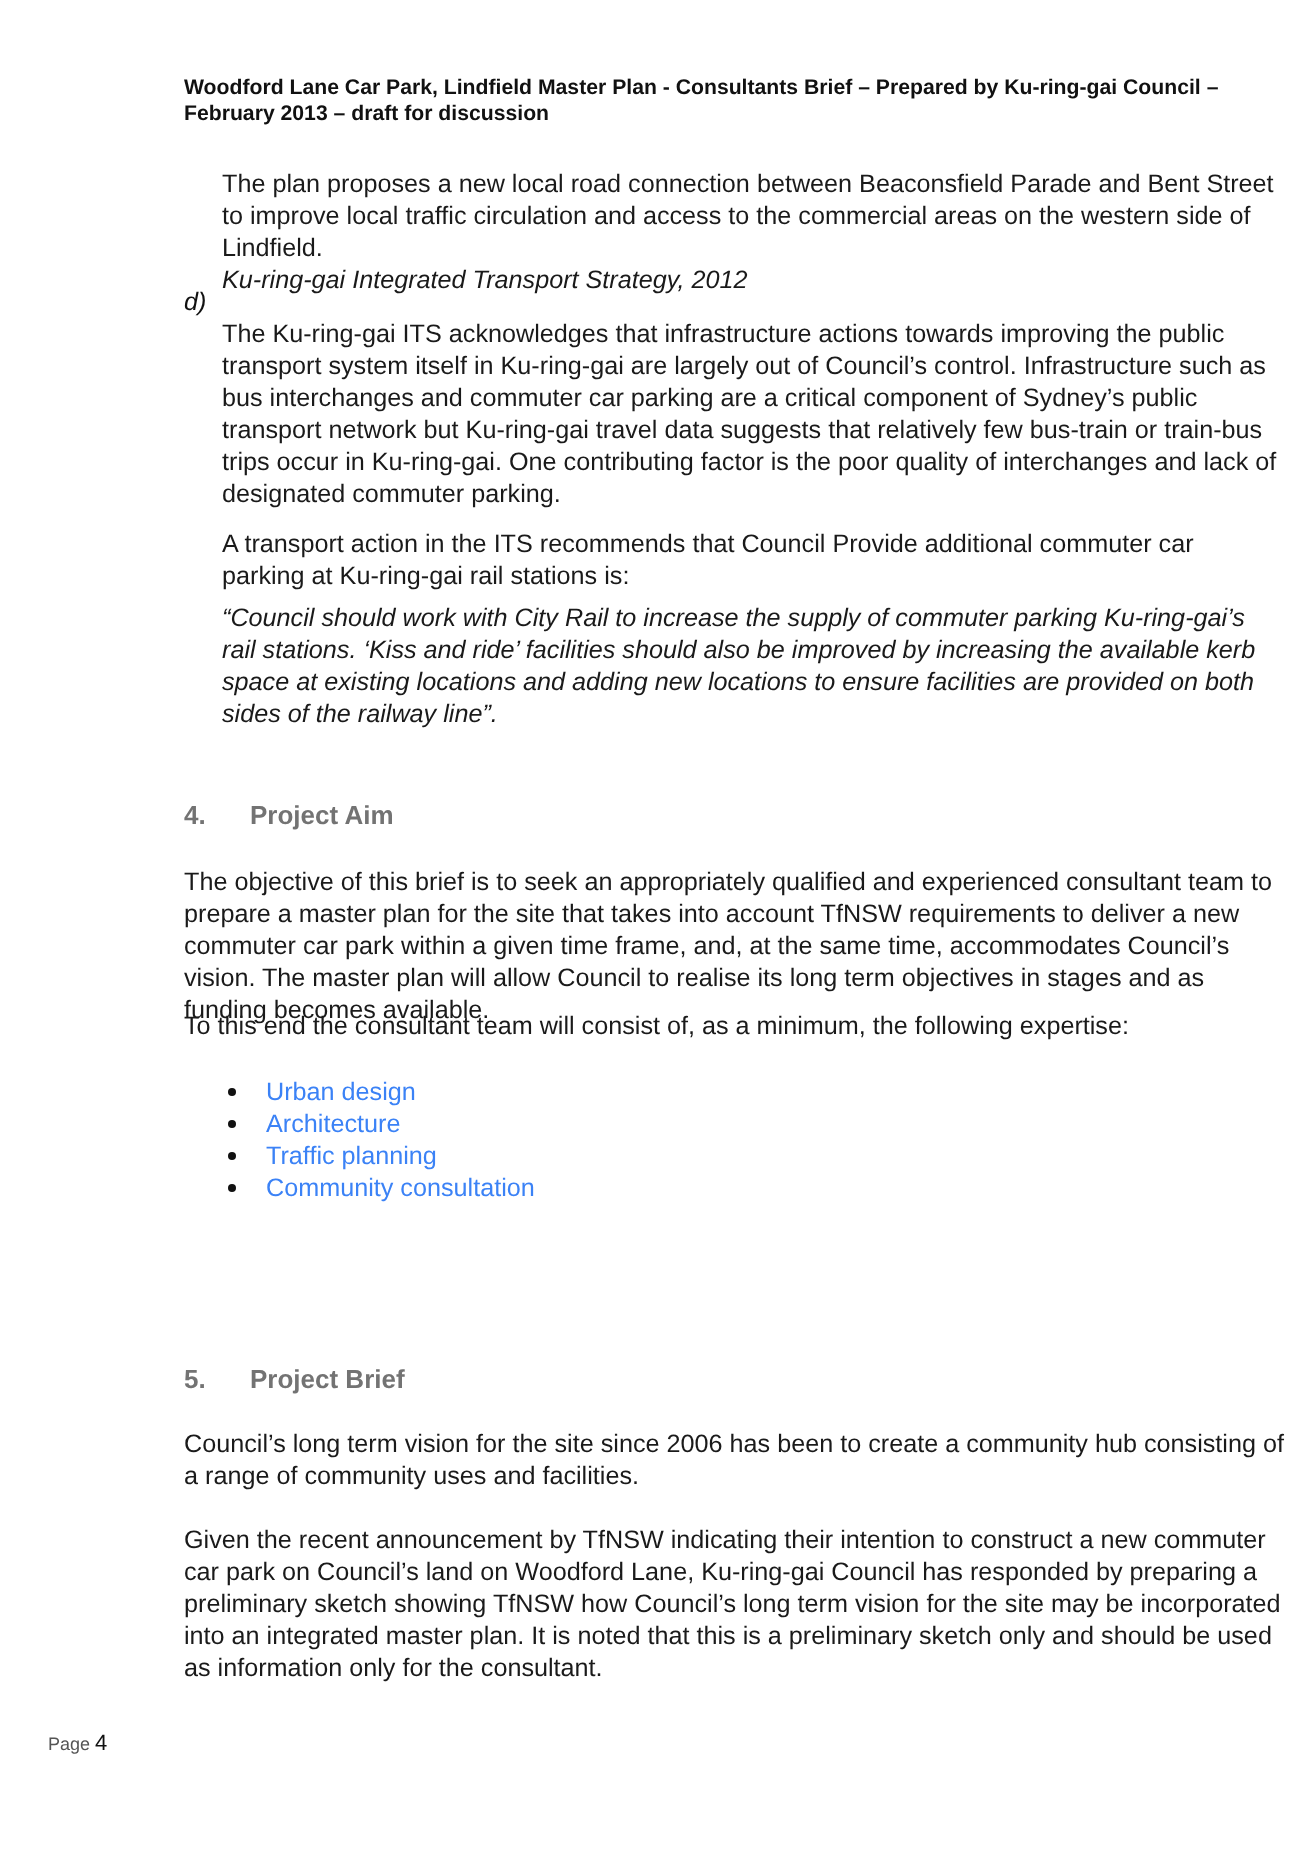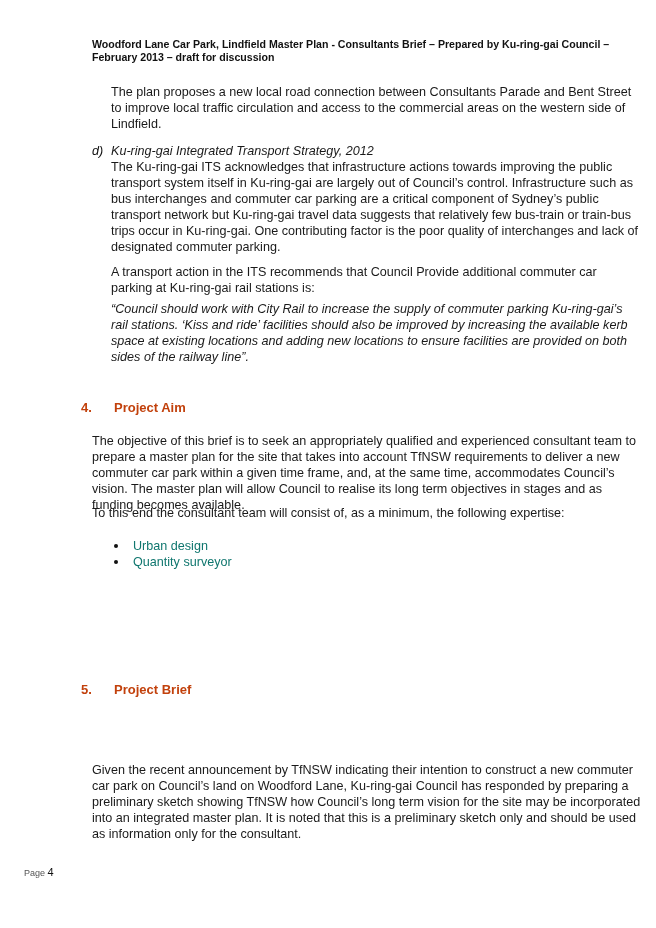--- a/index.html
+++ b/index.html
@@ -14,64 +14,67 @@
     }
     .p {
       position: absolute; font-size: 12.6px; line-height: 16px; color: #1a1a1a;
       margin: 0;
     }
     .indent { left: 87px; width: 530px; }
     .full { left: 68px; width: 552px; }
     .italic { font-style: italic; }
     .label-d { position: absolute; left: 68px; top: 143px; font-size: 12.6px; font-style: italic; line-height: 16px; }
     .heading {
-      position: absolute; left: 57px; font-size: 13px; font-weight: bold; line-height: 16px; color: #c2410c;
+      position: absolute; left: 68px; font-size: 13px; font-weight: bold; line-height: 16px; color: #737373;
     }
     .heading .num { display: inline-block; width: 33px; }
     .bullets { position: absolute; left: 86px; top: 538px; margin: 0; padding: 0; list-style: none; }
     .bullets li {
-      font-size: 12.6px; line-height: 16px; height: 16px; position: relative; padding-left: 23px; color: #0f766e;
+      font-size: 12.6px; line-height: 16px; height: 16px; position: relative; padding-left: 23px; color: #3b82f6;
     }
     .bullets li .dot {
       position: absolute; left: 4px; top: 6px; width: 4px; height: 4px; border-radius: 50%; background: #111;
     }
     .footer {
       position: absolute; left: 0; width: 656px; top: 866px; text-align: left;
       font-size: 9px; color: #555;
     }
     .footer .pnum { font-size: 11px; color: #111; }
   </style>
 </head>
 <body>
 
 <div class="page">
 
   <div class="header">Woodford Lane Car Park, Lindfield Master Plan - Consultants Brief – Prepared by Ku-ring-gai Council – February 2013 – draft for discussion</div>
 
-  <p class="p indent" style="top:84px;">The plan proposes a new local road connection between Consultants Parade and Bent Street to improve local traffic circulation and access to the commercial areas on the western side of Lindfield.</p>
+  <p class="p indent" style="top:84px;">The plan proposes a new local road connection between Beaconsfield Parade and Bent Street to improve local traffic circulation and access to the commercial areas on the western side of Lindfield.</p>
 
   <span class="label-d">d)</span>
-  <p class="p indent italic" style="top:143px;">Ku-ring-gai Integrated Transport Strategy, 2012</p>
+  <p class="p indent italic" style="top:132px;">Ku-ring-gai Integrated Transport Strategy, 2012</p>
   <p class="p indent" style="top:159px;">The Ku-ring-gai ITS acknowledges that infrastructure actions towards improving the public transport system itself in Ku-ring-gai are largely out of Council’s control. Infrastructure such as bus interchanges and commuter car parking are a critical component of Sydney’s public transport network but Ku-ring-gai travel data suggests that relatively few bus-train or train-bus trips occur in Ku-ring-gai. One contributing factor is the poor quality of interchanges and lack of designated commuter parking.</p>
   <p class="p indent" style="top:264px;">A transport action in the ITS recommends that Council Provide additional commuter car parking at Ku-ring-gai rail stations is:</p>
   <p class="p indent italic" style="top:301px;">“Council should work with City Rail to increase the supply of commuter parking Ku-ring-gai’s rail stations. ‘Kiss and ride’ facilities should also be improved by increasing the available kerb space at existing locations and adding new locations to ensure facilities are provided on both sides of the railway line”.</p>
 
   <div class="heading" style="top:400px;">
     <span class="num">4.</span><span>Project Aim</span>
   </div>
   <p class="p full" style="top:433px;">The objective of this brief is to seek an appropriately qualified and experienced consultant team to prepare a master plan for the site that takes into account TfNSW requirements to deliver a new commuter car park within a given time frame, and, at the same time, accommodates Council’s vision. The master plan will allow Council to realise its long term objectives in stages and as funding becomes available.</p>
   <p class="p full" style="top:505px;">To this end the consultant team will consist of, as a minimum, the following expertise:</p>
 
   <ul class="bullets">
     <li><span class="dot"></span><span>Urban design</span></li>
-    <li><span class="dot"></span><span>Quantity surveyor</span></li>
+    <li><span class="dot"></span><span>Architecture</span></li>
+    <li><span class="dot"></span><span>Traffic planning</span></li>
+    <li><span class="dot"></span><span>Community consultation</span></li>
   </ul>
 
   <div class="heading" style="top:682px;">
     <span class="num">5.</span><span>Project Brief</span>
   </div>
+  <p class="p full" style="top:714px;">Council’s long term vision for the site since 2006 has been to create a community hub consisting of a range of community uses and facilities.</p>
   <p class="p full" style="top:762px;">Given the recent announcement by TfNSW indicating their intention to construct a new commuter car park on Council’s land on Woodford Lane, Ku-ring-gai Council has responded by preparing a preliminary sketch showing TfNSW how Council’s long term vision for the site may be incorporated into an integrated master plan. It is noted that this is a preliminary sketch only and should be used as information only for the consultant.</p>
 
   <div class="footer">
     <span>Page</span>
     <span class="pnum">4</span>
   </div>
 </div>
 
 </body></html>

